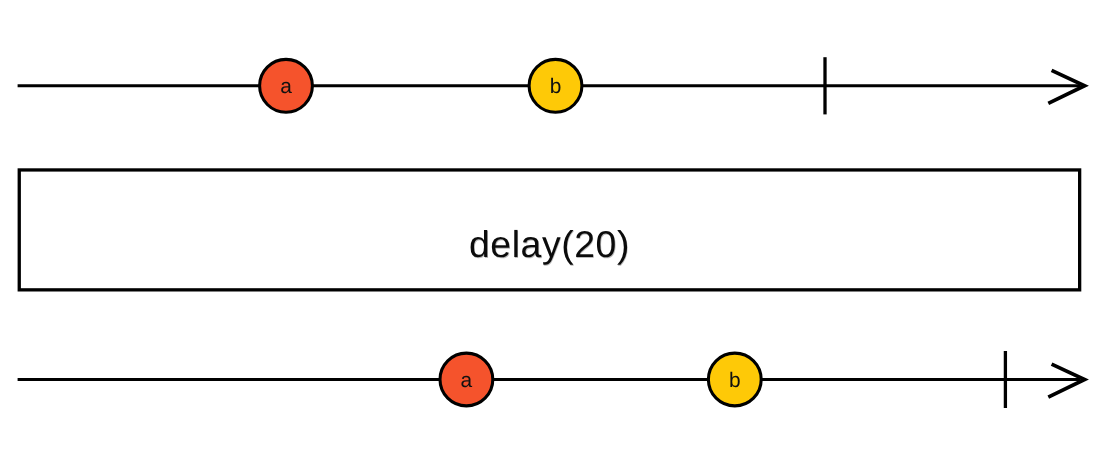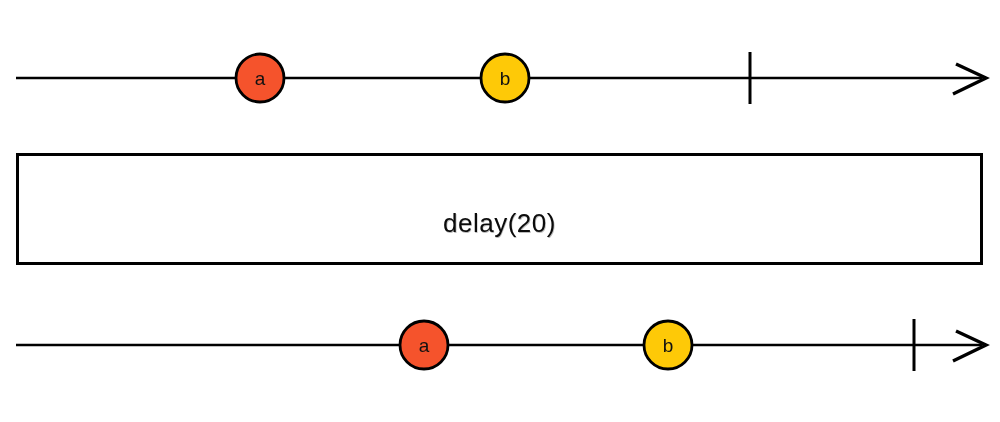--- a/index.html
+++ b/index.html
@@ -21,21 +21,21 @@
   .operator-box {
     position: absolute;
     box-sizing: border-box;
     border: 3px solid #000000;
     background: #ffffff;
     display: flex;
     align-items: center;
     justify-content: center;
   }
   .operator-label {
-    font-size: 26px;
+    font-size: 34px;
     color: #0b0b0b;
     letter-spacing: 0.5px;
     text-shadow: 0.6px 0.6px 0 rgba(60,60,60,0.35);
     margin-top: 28px;
   }
 </style>
 </head>
 <body>
 
 <div class="canvas">

